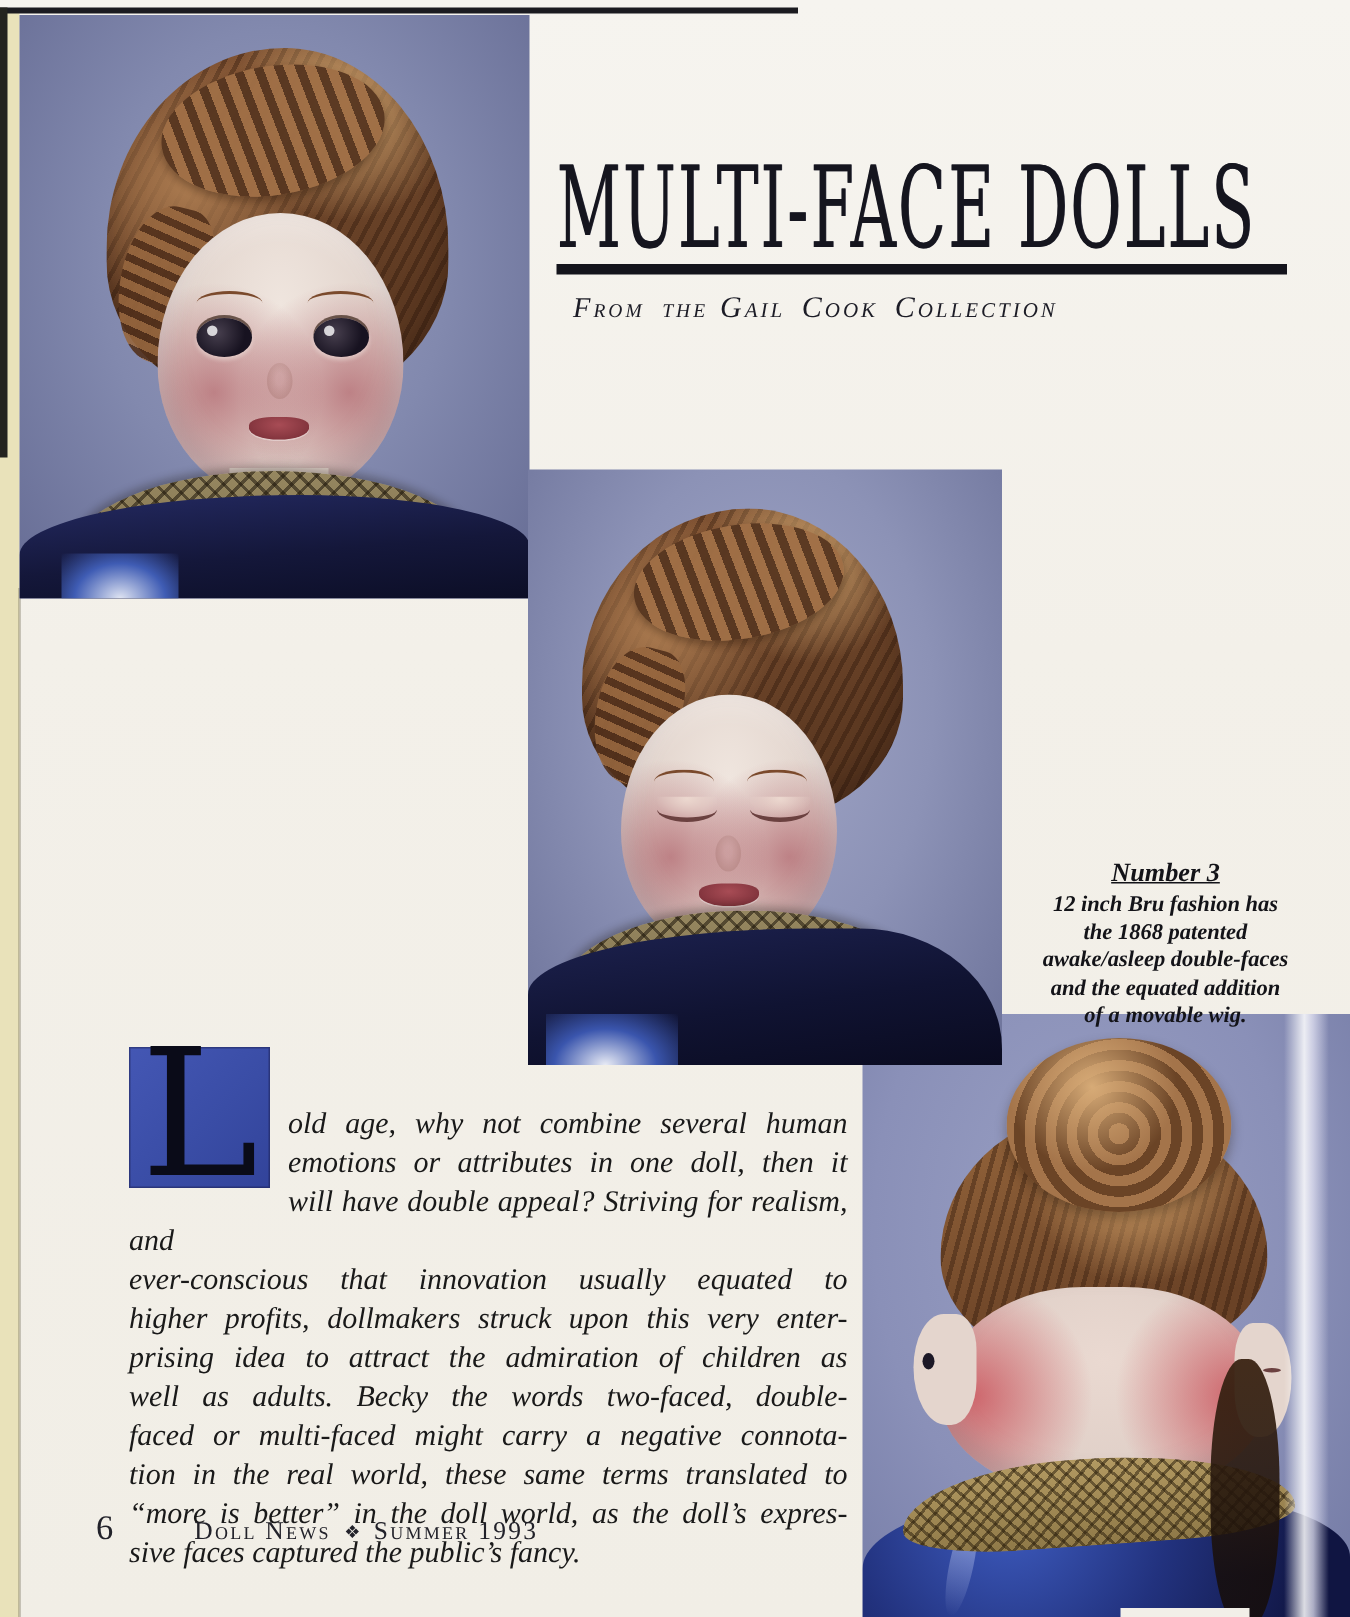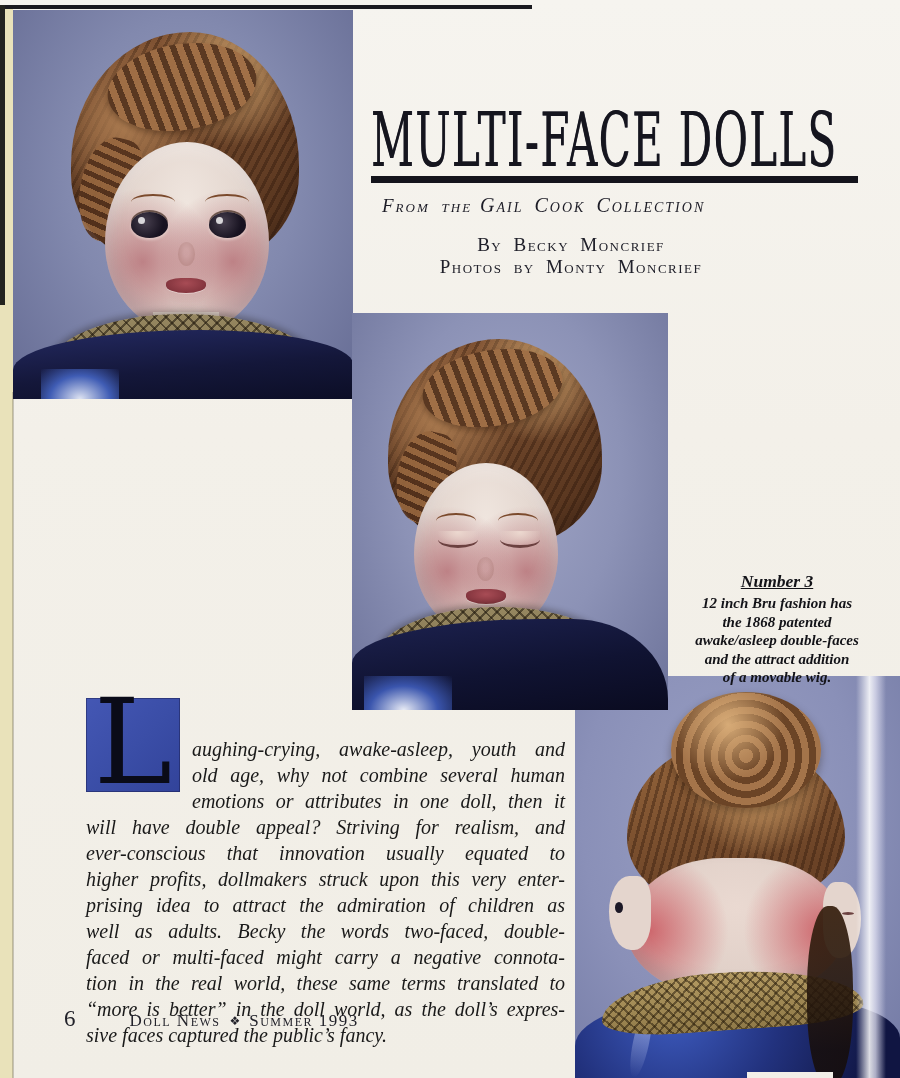--- a/index.html
+++ b/index.html
@@ -261,38 +261,33 @@
     <div class="part neck"></div>
     <div class="part collar"></div>
     <div class="part dress"></div>
   </figure>
 
   <h1 class="title">MULTI-FACE DOLLS</h1>
   <div class="title-rule"></div>
   <div class="subtitle">
     <span class="sub-prefix">From the</span><span class="sub-name">Gail Cook Collection</span>
   </div>
-  <div class="byline">
-    <div>By Becky Moncrief</div>
-    <div>Photos by Monty Moncrief</div>
-  </div>
 
   <aside class="caption">
     <div class="cap-title">Number 3</div>
     <div class="cap-line">12 inch Bru fashion  has</div>
     <div class="cap-line">the 1868 patented</div>
     <div class="cap-line">awake/asleep double-faces</div>
-    <div class="cap-line">and the attract addition</div>
+    <div class="cap-line">and the equated addition</div>
     <div class="cap-line">of a movable wig.</div>
   </aside>
 
   <section class="article">
     <div class="dropcap">L</div>
     <div class="body-lines">
-      <div class="bline">aughing-crying, awake-asleep, youth and</div>
       <div class="bline">old age, why not combine several human</div>
       <div class="bline">emotions or attributes in one doll, then it</div>
       <div class="bline">will have double appeal? Striving for realism, and</div>
       <div class="bline">ever-conscious that innovation usually equated to</div>
       <div class="bline">higher profits, dollmakers struck upon this very enter-</div>
       <div class="bline">prising idea to attract the admiration of children as</div>
       <div class="bline">well as adults. Becky the words two-faced, double-</div>
       <div class="bline">faced or multi-faced might carry a negative connota-</div>
       <div class="bline">tion in the real world, these same terms translated to</div>
       <div class="bline">“more is better” in the doll world, as the doll’s expres-</div>

